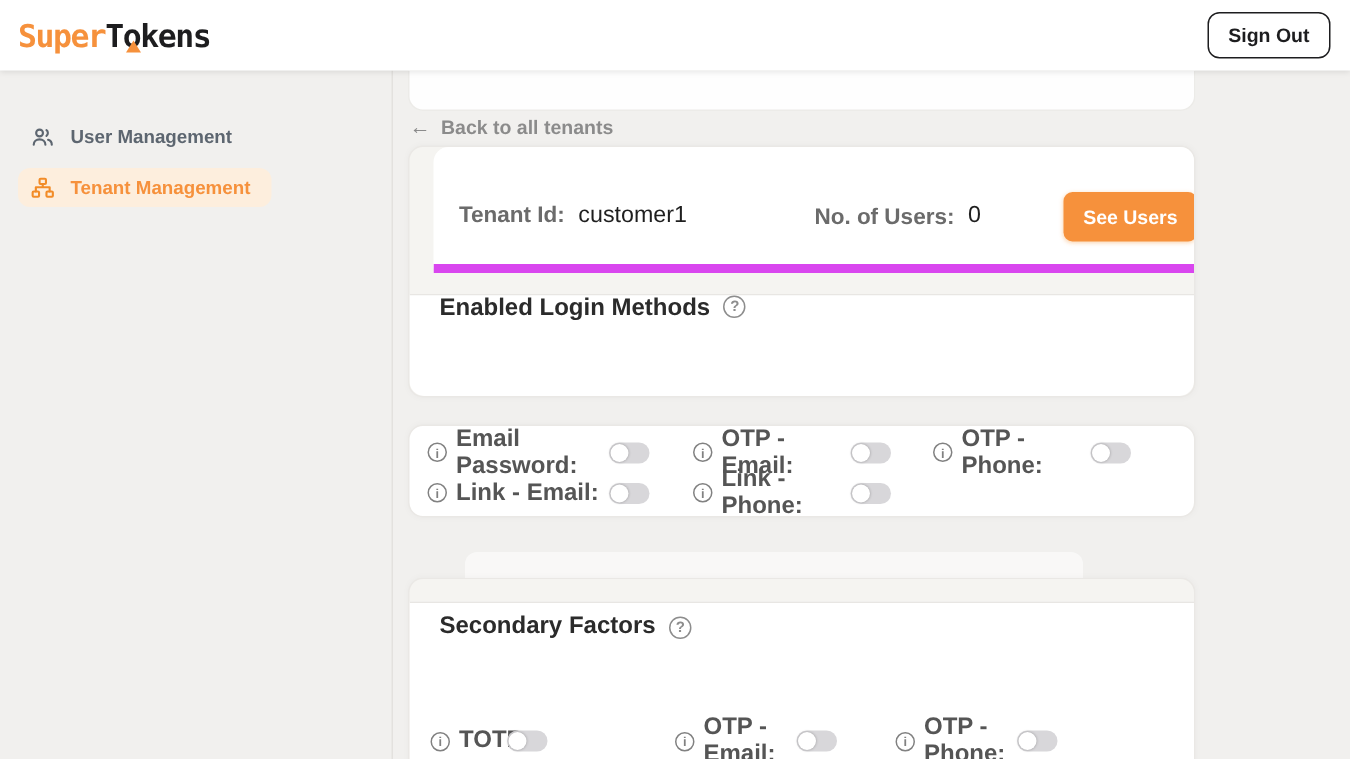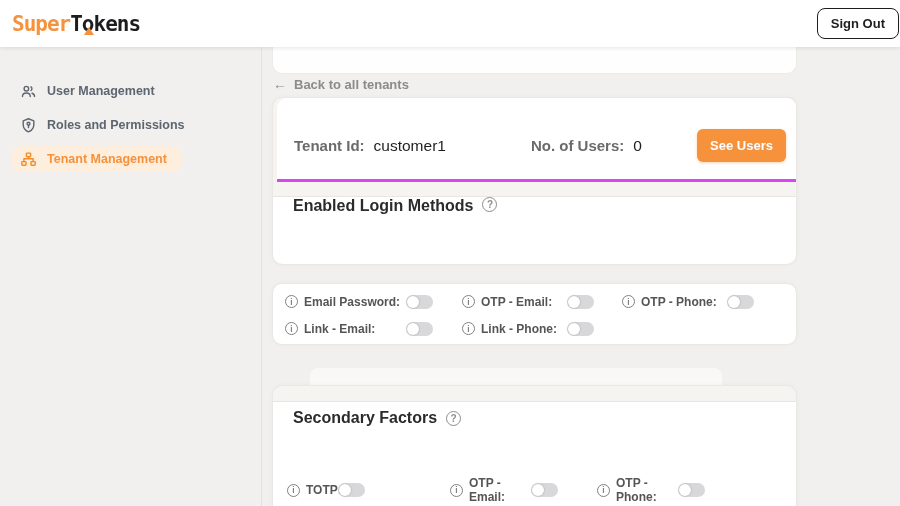--- a/index.html
+++ b/index.html
@@ -8,21 +8,21 @@
   #app {
     position:relative; width:900px; height:506px; overflow:hidden;
     background:#f1f0ee;
   }
 
   
   .header {
     position:absolute; top:0; left:0; width:900px; height:47px;
     background:#ffffff; box-shadow:0 1px 4px rgba(0,0,0,.10);
     display:flex; align-items:center; justify-content:space-between;
-    padding:0 1px 0 12px; z-index:20;
+    padding:0 13px 0 12px; z-index:20;
   }
   .logo {
     font-family:"DejaVu Sans Mono", monospace; font-weight:bold;
     font-size:21px; letter-spacing:-1px; display:flex; align-items:baseline;
   }
   .logo .super { color:var(--accent, #f68c1f); }
   .logo .tokens { color:#1d1d1f; position:relative; }
   .logo .tokens::after {
     content:""; position:absolute; left:14px; bottom:1px;
     width:0; height:0; border-left:5px solid transparent;
@@ -65,22 +65,22 @@
   .back-arrow::before { content:"←"; }
 
   .card { background:#fff; border:1px solid #eae8e5; border-radius:10px; box-shadow:0 0 5px rgba(0,0,0,.03); }
 
   
   .card-a {
     position:absolute; top:50px; left:0; width:525px; height:168px;
     background:#f5f4f1; overflow:hidden;
   }
   .tenant-row-section {
-    position:absolute; top:0; left:4px; width:100%; height:84px;
-    background:#fff; border-radius:10px 10px 0 0; border-bottom:3px solid #d946ef;
+    position:absolute; top:0; left:16px; width:100%; height:84px;
+    background:#fff; border-radius:10px 10px 0 0; border-bottom:6px solid #d946ef;
     display:flex; align-items:center; padding:14px 14px 0 17px;
   }
   .kv { display:flex; align-items:baseline; }
   .kv .k { color:#6b6b6b; font-size:15px; font-weight:600; margin-right:9px; }
   .kv .v { color:#1f1f1f; font-size:15.5px; font-weight:400; }
   .kv.users { margin-left:85px;align-items:center; }
   .see-users-btn {
     margin-left:auto; background:var(--accent, #f6953c); color:#fff; border:none;
     border-radius:6px; font-size:13px; font-weight:700; padding:9px 13px;
     cursor:pointer; font-family:inherit; box-shadow:0 1px 3px rgba(246,149,60,.4);
@@ -105,21 +105,21 @@
     grid-template-rows:27px 27px; align-items:center; padding:4px 0 4px 12px;
   }
   .toggle-cell { display:flex; align-items:center; }
   .info-icon {
     width:13px; height:13px; border:1px solid #818181; border-radius:50%;
     color:#818181; font-size:8.5px; font-weight:700; display:flex;
     align-items:center; justify-content:center; margin-right:6px; flex:none;
     cursor:pointer; font-style:normal;
   }
   .info-icon::before { content:"i"; }
-  .toggle-label { font-size:12px; font-weight:700; color:#555; }
+  .toggle-label { font-size:16px; font-weight:700; color:#555; }
   .card-b .toggle-cell:nth-child(3n+1) .toggle-label { width:102px; }
   .card-b .toggle-cell:nth-child(3n+2) .toggle-label { width:86px; }
   .card-b .toggle-cell:nth-child(3n)   .toggle-label { width:86px; }
 
   .toggle {
     width:27px; height:14px; border-radius:8px; background:#d8d7da;
     position:relative; cursor:pointer; flex:none;
   }
   .toggle .knob {
     position:absolute; top:1px; left:1px; width:12px; height:12px;
@@ -170,28 +170,20 @@
   <div class="sidebar">
     <div class="nav-item">
       <svg viewBox="0 0 24 24" fill="none" stroke="#5d6670" stroke-width="2" stroke-linecap="round">
         <circle cx="9" cy="8" r="3.2"></circle>
           <path d="M3.5 19c0-3 2.5-5 5.5-5s5.5 2 5.5 5"></path>
         <path d="M15.5 5.4a3.2 3.2 0 0 1 0 5.2"></path>
           <path d="M17 14.4c2.1.6 3.5 2.3 3.5 4.6"></path>
       </svg>
       <span>User Management</span>
     </div>
-    <div class="nav-item">
-      <svg viewBox="0 0 24 24" fill="none" stroke="#5d6670" stroke-width="2" stroke-linecap="round" stroke-linejoin="round">
-        <path d="M12 2.5 4.5 5.5v5c0 5 3.2 8.6 7.5 10.5 4.3-1.9 7.5-5.5 7.5-10.5v-5z"></path>
-        <circle cx="12" cy="9.5" r="2"></circle>
-          <path d="M12 11.5V15"></path>
-      </svg>
-      <span>Roles and Permissions</span>
-    </div>
     <div class="nav-item active">
       <svg viewBox="0 0 24 24" fill="none" stroke="#f28c28" stroke-width="2" stroke-linecap="round" stroke-linejoin="round">
         <rect x="9" y="3" width="6" height="5" rx="1"></rect>
         <rect x="2.5" y="15" width="6" height="5" rx="1"></rect>
         <rect x="15.5" y="15" width="6" height="5" rx="1"></rect>
         <path d="M12 8v3M12 11H5.5v4M12 11h6.5v4"></path>
       </svg>
       <span>Tenant Management</span>
     </div>
   </div>

